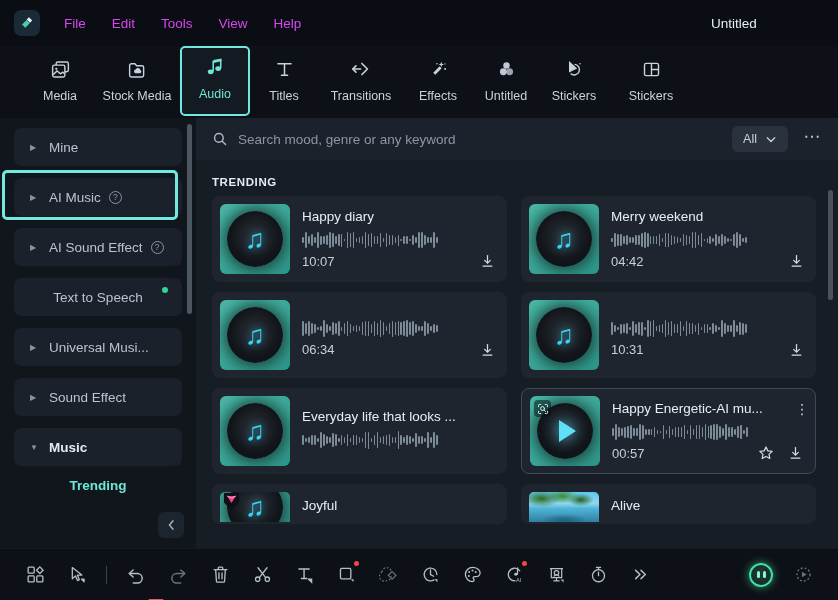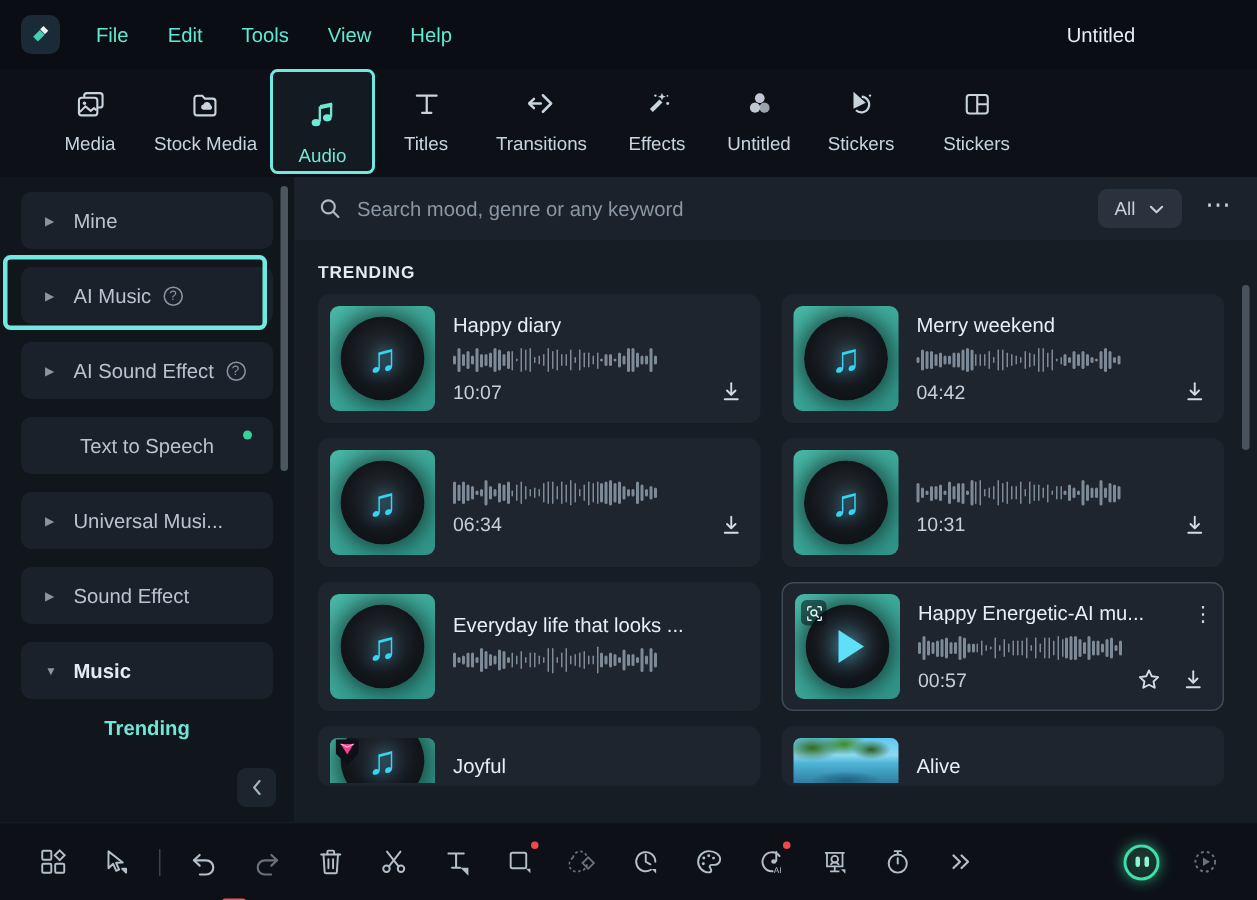--- a/index.html
+++ b/index.html
@@ -31,21 +31,21 @@
     display: flex; align-items: center; justify-content: center;
     margin-right: 11px;
     flex: 0 0 26px;
   }
   .brand {
     color: #e6edf3; font-size: 14.5px; letter-spacing: .2px;
     margin-right: 40px; white-space: nowrap;
   }
   .menus { display: flex; gap: 0; }
   .menu-item {
-    color: #5eead4; font-size: 13.5px;
+    color: #d946ef; font-size: 13.5px;
     padding: 5px 13px; border-radius: 4px; cursor: default;
     white-space: nowrap;
   }
   .doc-title {
     position: absolute; right: 0; left: 0; text-align: center;
     color: #e6edf3; font-size: 13.5px; pointer-events: none;
   }
   .doc-title span { position: relative; left: 315px; }
 
   
@@ -68,21 +68,21 @@
     color: #c9d3de;
   }
   .tab .tlabel {
     margin-top: 8px; font-size: 12.5px; color: #c9d3de; white-space: nowrap;
   }
   .tab.wide { width: 86px; min-width: 86px; }
   .tab.active .ticon, .tab.active .tlabel { color: #6fe6d6; }
   .tab.active {
     border: 2px solid #72e9e0;
     border-radius: 5px;
-    padding-top: 17px;
+    padding-top: 7px;
     height: 70px;
     width: 70px; min-width: 70px;
     background: #131a22;
   }
 
   
   .body {
     flex: 1 1 auto; display: flex; min-height: 0;
     background: #0d1117;
   }
@@ -240,21 +240,21 @@
             letter-spacing: 0; width: 10px; text-align: center; cursor: default;}
   .wave { display: flex; align-items: center; gap: 1.3px; height: 18px; margin: 7px 0 4px; }
   .wave i { display: block; width: 1.7px; background: #7d8a97; border-radius: 1px; }
   .bottom-row { display: flex; align-items: center; justify-content: space-between; }
   .dur { color: #c6d0db; font-size: 13px; }
   .acts { display: flex; align-items: center; gap: 14px; color: #d4dce5; }
   .acts > span { display: flex; cursor: default; }
 
   .card.partial { height: 40px; align-items: flex-start; padding-bottom: 0; }
   .card.partial .thumb { height: 30px; border-radius: 5px 5px 0 0; }
-  .card.partial .meta { height: 30px; justify-content: center; padding-top: 6px;}
+  .card.partial .meta { height: 30px; justify-content: flex-start; padding-top: 6px;}
 
   .photo-thumb {
     background: linear-gradient(180deg,#5ec8ef 0%,#8fd8f0 38%,#4fb5d8 55%,#2f7fa0 100%);
     position: relative;
   }
   .photo-thumb::before {
     content:''; position:absolute; inset:0;
     background:
       radial-gradient(ellipse 26px 12px at 18% 22%, #2f6b1f 0%, rgba(47,107,31,0) 72%),
       radial-gradient(ellipse 22px 10px at 48% 14%, #3f8a29 0%, rgba(63,138,41,0) 72%),

